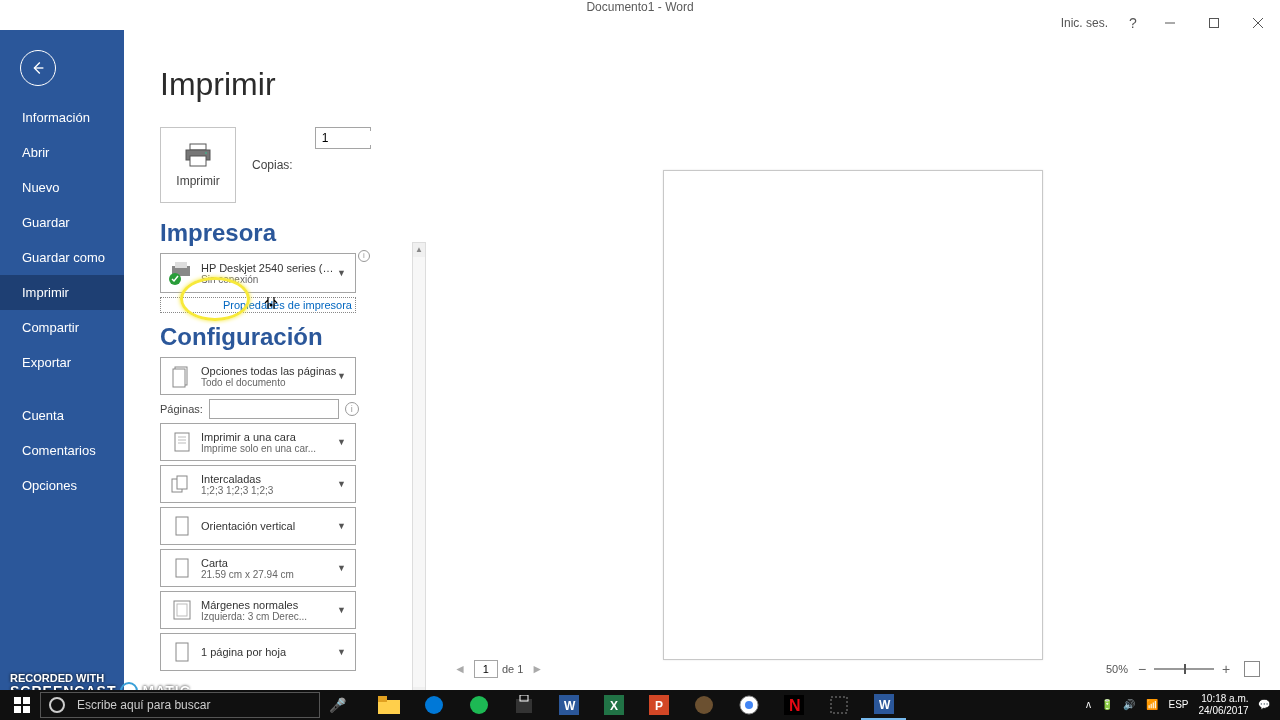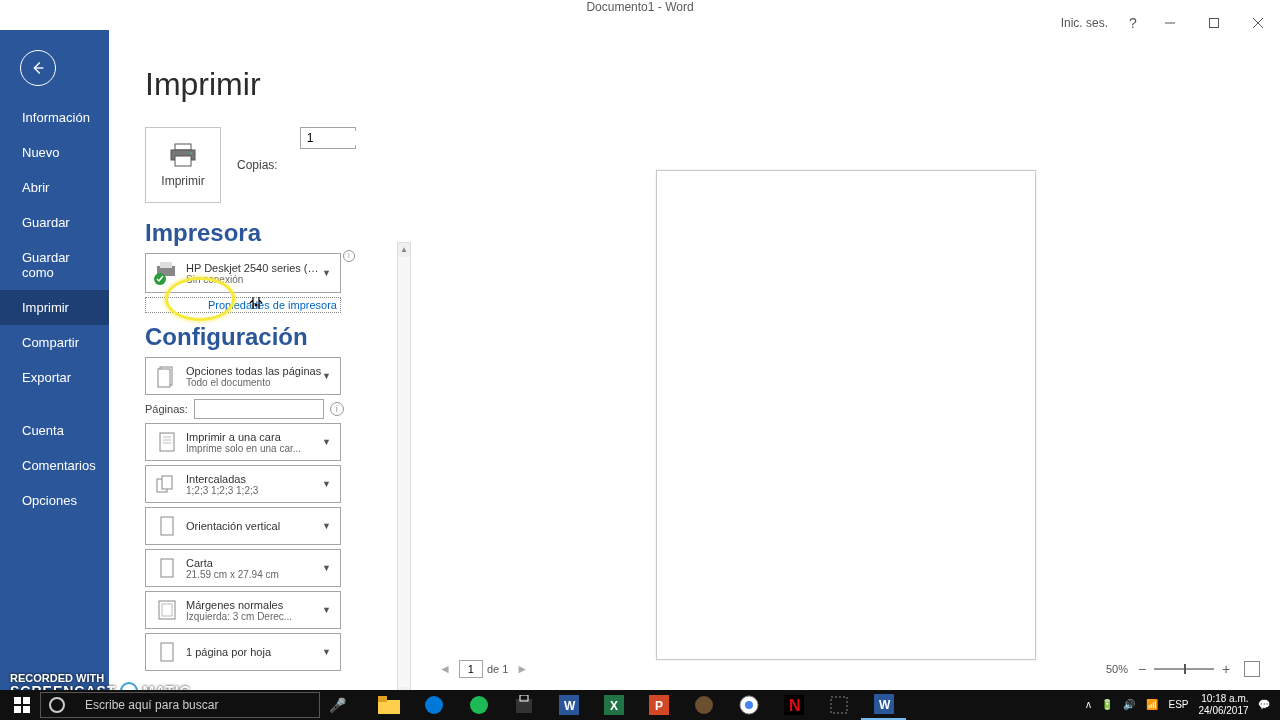--- a/index.html
+++ b/index.html
@@ -6,21 +6,21 @@
 html, body { width: 1280px; height: 720px; overflow: hidden; background: #fff; }
 .titlebar { height: 30px; background: #fff; display: flex; align-items: flex-start; justify-content: center; position: relative; }
 .titlebar-title { font-size: 12px; color: #5a5a5a; }
 .titlebar-right { position: absolute; right: 0; top: 8px; display: flex; }
 .titlebar-btn { width: 44px; height: 30px; display: flex; align-items: center; justify-content: center; font-size: 12px; color: #555; }
 .signin { font-size: 12px; color: #555; margin-right: 10px; line-height: 30px; }
 .help { font-size: 14px; color: #555; width: 30px; text-align: center; line-height: 30px; }
 
 .app-body { display: flex; height: 660px; }
 
-.sidebar { width: 109px; background: #2b579a; color: #fff; display: flex; flex-direction: column; padding-top: 12px; }
+.sidebar { width: 124px; background: #2b579a; color: #fff; display: flex; flex-direction: column; padding-top: 12px; }
 .back-btn { width: 36px; height: 36px; border: 1px solid #fff; border-radius: 50%; margin: 8px 0 14px 20px; display: flex; align-items: center; justify-content: center; }
 .back-btn svg { width: 18px; height: 18px; }
 .side-item { font-size: 13px; padding: 10px 14px 10px 22px; cursor: pointer; }
 .side-item.selected { background: #1e3f73; }
 
 .main { flex: 1; display: flex; background: #fff; position: relative; }
 
 .settings-col { width: 302px; padding: 36px 0 0 36px; position: relative; }
 .page-title { font-size: 32px; font-weight: 300; color: #2b2b2b; margin-bottom: 24px; }
 
@@ -68,21 +68,21 @@
 .zoom-slider { width: 60px; height: 2px; background: #999; margin: 0 4px; position: relative; }
 .zoom-thumb { position: absolute; left: 50%; top: -4px; width: 2px; height: 10px; background: #555; }
 .fit-btn { margin-left: 10px; width: 16px; height: 16px; border: 1px solid #888; }
 
 
 .highlight { position: absolute; width: 70px; height: 44px; border: 3px solid #f7e93a; border-radius: 50%; box-shadow: 0 0 4px #f7e93a; pointer-events: none; }
 
 
 .taskbar { height: 30px; background: #101010; display: flex; align-items: center; padding: 0 4px; position: relative; }
 .tb-icon { width: 36px; height: 30px; display: flex; align-items: center; justify-content: center; color: #fff; font-size: 14px; }
-.search-box { flex: 0 0 280px; height: 26px; border: 1px solid #555; display: flex; align-items: center; padding: 0 8px; color: #ccc; font-size: 12px; gap: 20px; }
+.search-box { flex: 0 0 280px; height: 26px; border: 1px solid #555; display: flex; align-items: center; padding: 0 8px; color: #ccc; font-size: 12px; gap: 12px; }
 .search-box .o-ring { width: 16px; height: 16px; border: 2px solid #ccc; border-radius: 50%; }
 .tb-apps { display: flex; margin-left: 10px; gap: 0; }
 .tb-app { width: 45px; height: 30px; display: flex; align-items: center; justify-content: center; }
 .tb-right { margin-left: auto; display: flex; align-items: center; color: #fff; font-size: 10px; }
 .tb-right > div { padding: 0 5px; text-align: right; line-height: 12px; }
 
 .watermark { position: absolute; left: 10px; bottom: 36px; color: #fff; font-weight: bold; font-size: 11px; text-shadow: 0 0 3px #000; }
 .watermark2 { position: absolute; left: 10px; bottom: 20px; color: #fff; font-weight: bold; font-size: 14px; text-shadow: 0 0 3px #000; letter-spacing: 1px; display: flex; align-items: center; gap: 4px; }
 .watermark2 .ring { width: 18px; height: 18px; border: 2px solid #3aa0d8; border-radius: 50%; display: inline-block; }
 
@@ -122,22 +122,22 @@
 <div class="app-body">
 
   <div class="sidebar">
     <div class="back-btn">
       <svg viewBox="0 0 20 20">
           <path d="M12 4 L6 10 L12 16" fill="none" stroke="#fff" stroke-width="1.5"></path>
           <line x1="6" y1="10" x2="16" y2="10" stroke="#fff" stroke-width="1.5"></line>
         </svg>
     </div>
     <div class="side-item">Información</div>
+    <div class="side-item">Abrir</div>
     <div class="side-item">Nuevo</div>
-    <div class="side-item">Abrir</div>
     <div class="side-item">Guardar</div>
     <div class="side-item">Guardar como</div>
     <div class="side-item selected">Imprimir</div>
     <div class="side-item">Compartir</div>
     <div class="side-item">Exportar</div>
     <div style="height:18px"></div>
     <div class="side-item">Cuenta</div>
     <div class="side-item">Comentarios</div>
     <div class="side-item">Opciones</div>
   </div>

